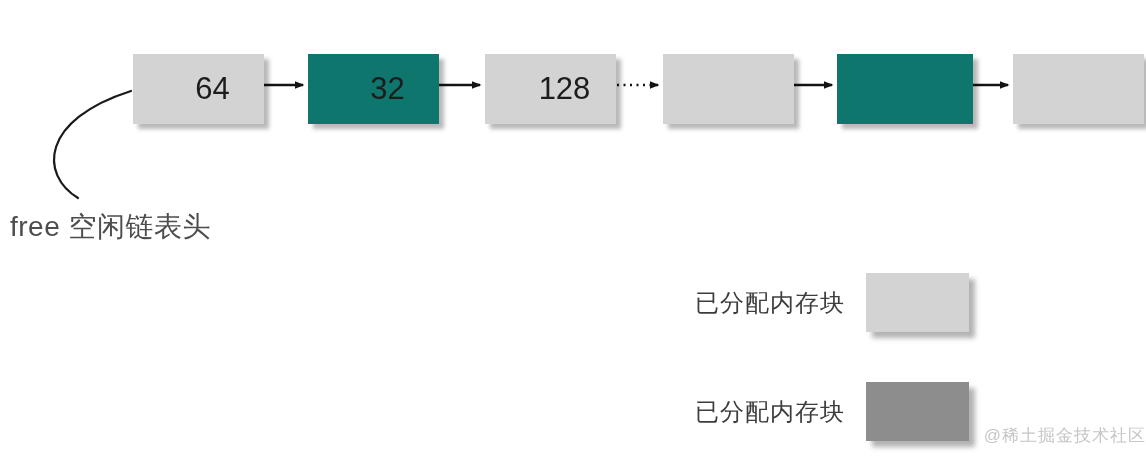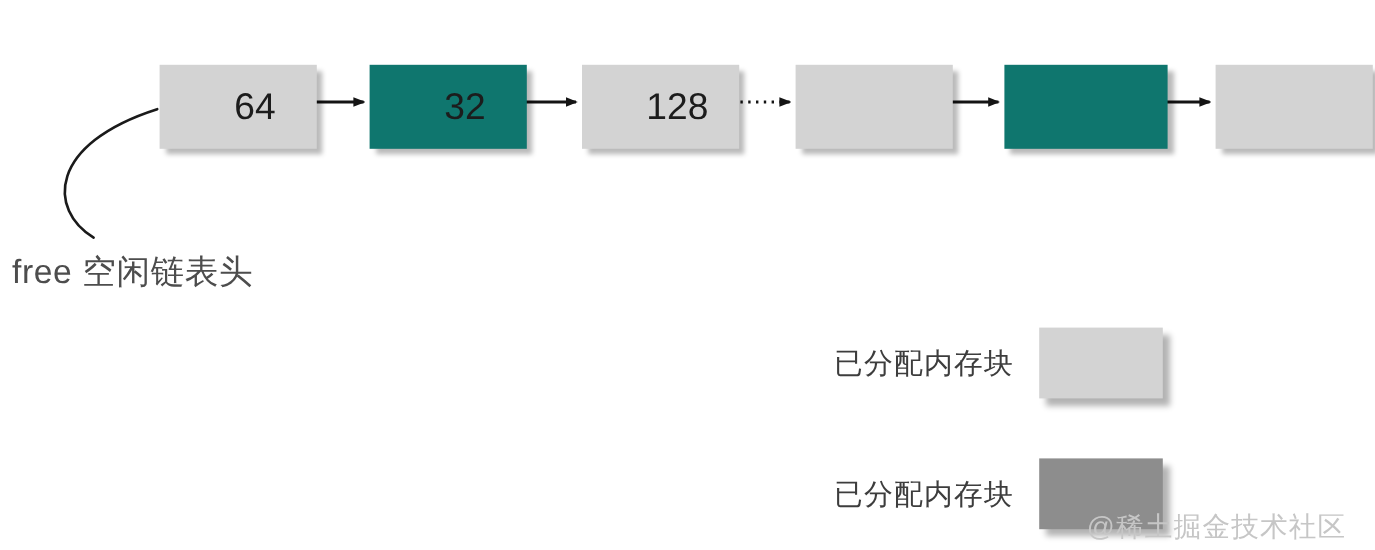--- a/index.html
+++ b/index.html
@@ -75,23 +75,23 @@
     top: 0;
     width: 103px;
     height: 59px;
     box-shadow: 6px 6px 5px rgba(0,0,0,0.3);
   }
   .legend-swatch.free  { background: #d3d3d3; }
   .legend-swatch.alloc { background: #8d8d8d; }
 
   .watermark {
     position: absolute;
-    right: 24px;
+    right: 0;
     top: 424px;
-    font-size: 23px;
+    font-size: 17px;
     color: #c6c6c6;
     letter-spacing: 1px;
     z-index: 3;
   }
 </style>
 </head>
 <body>
 
 <div class="canvas">
 

